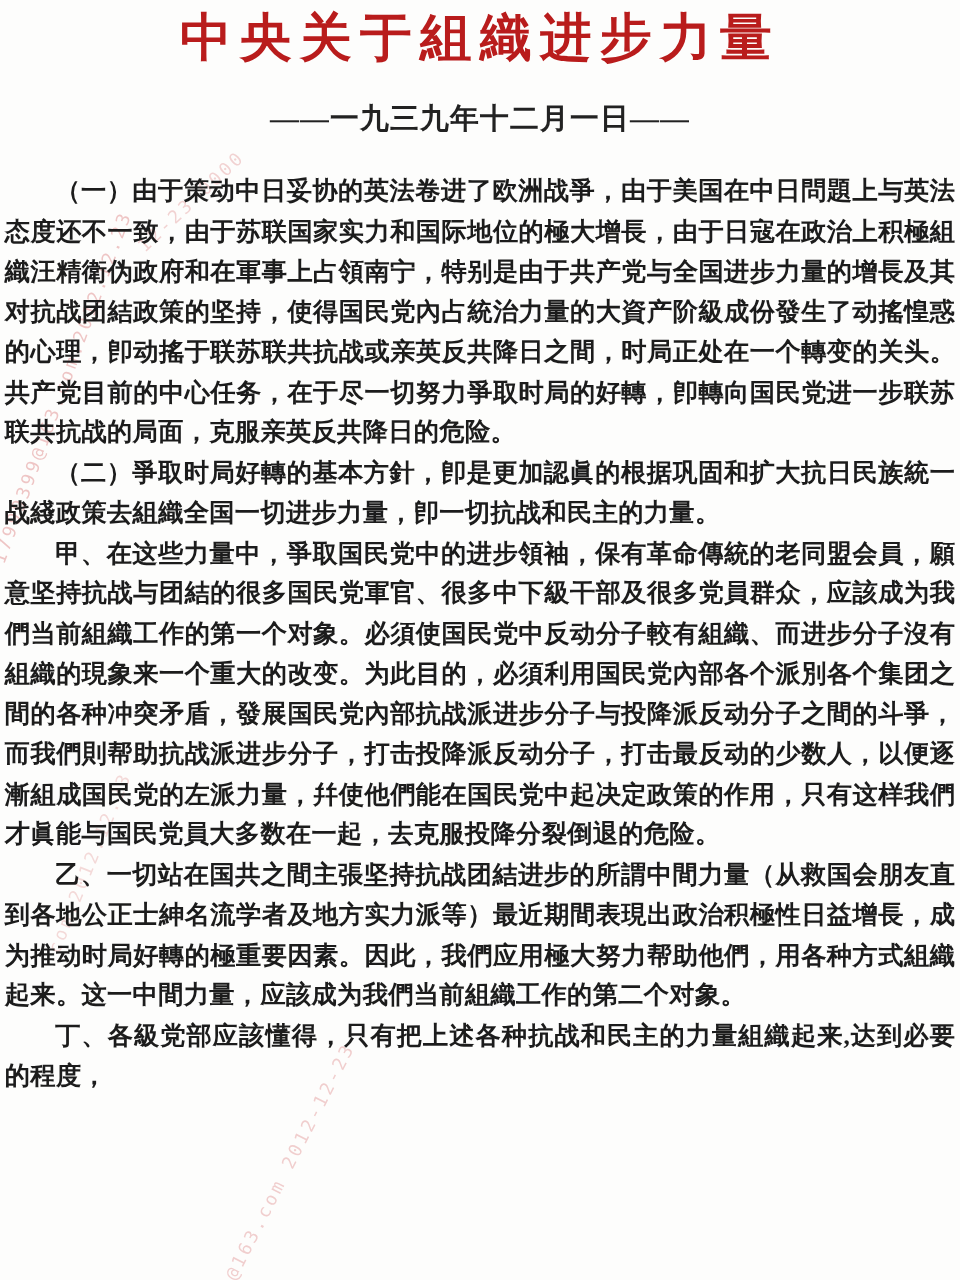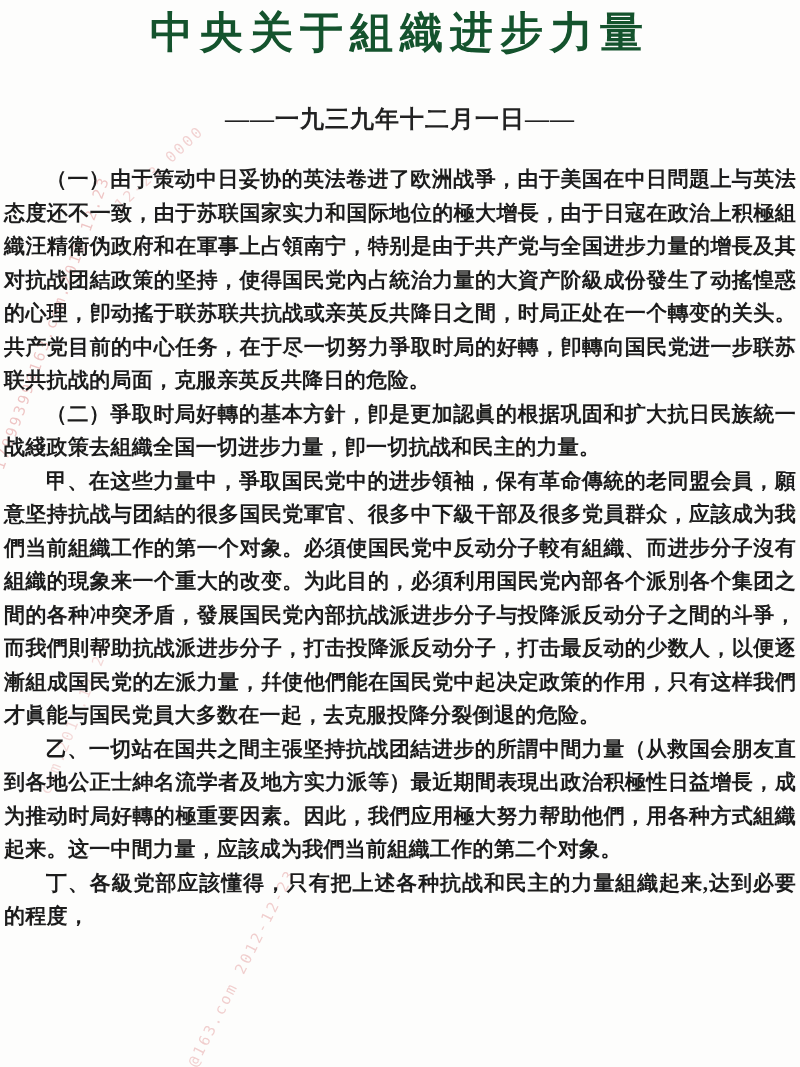--- a/index.html
+++ b/index.html
@@ -16,25 +16,25 @@
   .content { position: relative; z-index: 1; }
   .title {
     margin: 0;
     padding-top: 6px;
     text-align: center;
     font-family: "Liberation Sans", "DejaVu Sans", sans-serif;
     font-weight: 900;
     font-size: 43px;
     line-height: 53px;
     letter-spacing: 7px;
-    color: #14532d;
+    color: #b91c1c;
   }
   .title .tl { display: block; }
   .dateline {
-    margin-top: 44px;
+    margin-top: 24px;
     text-align: center;
     font-family: "Liberation Serif", "DejaVu Serif", serif;
     font-weight: 600;
     font-size: 24px;
     letter-spacing: 1px;
     color: #222;
   }
   .docbody {
     margin-top: 28px;
     padding: 0 4px;

